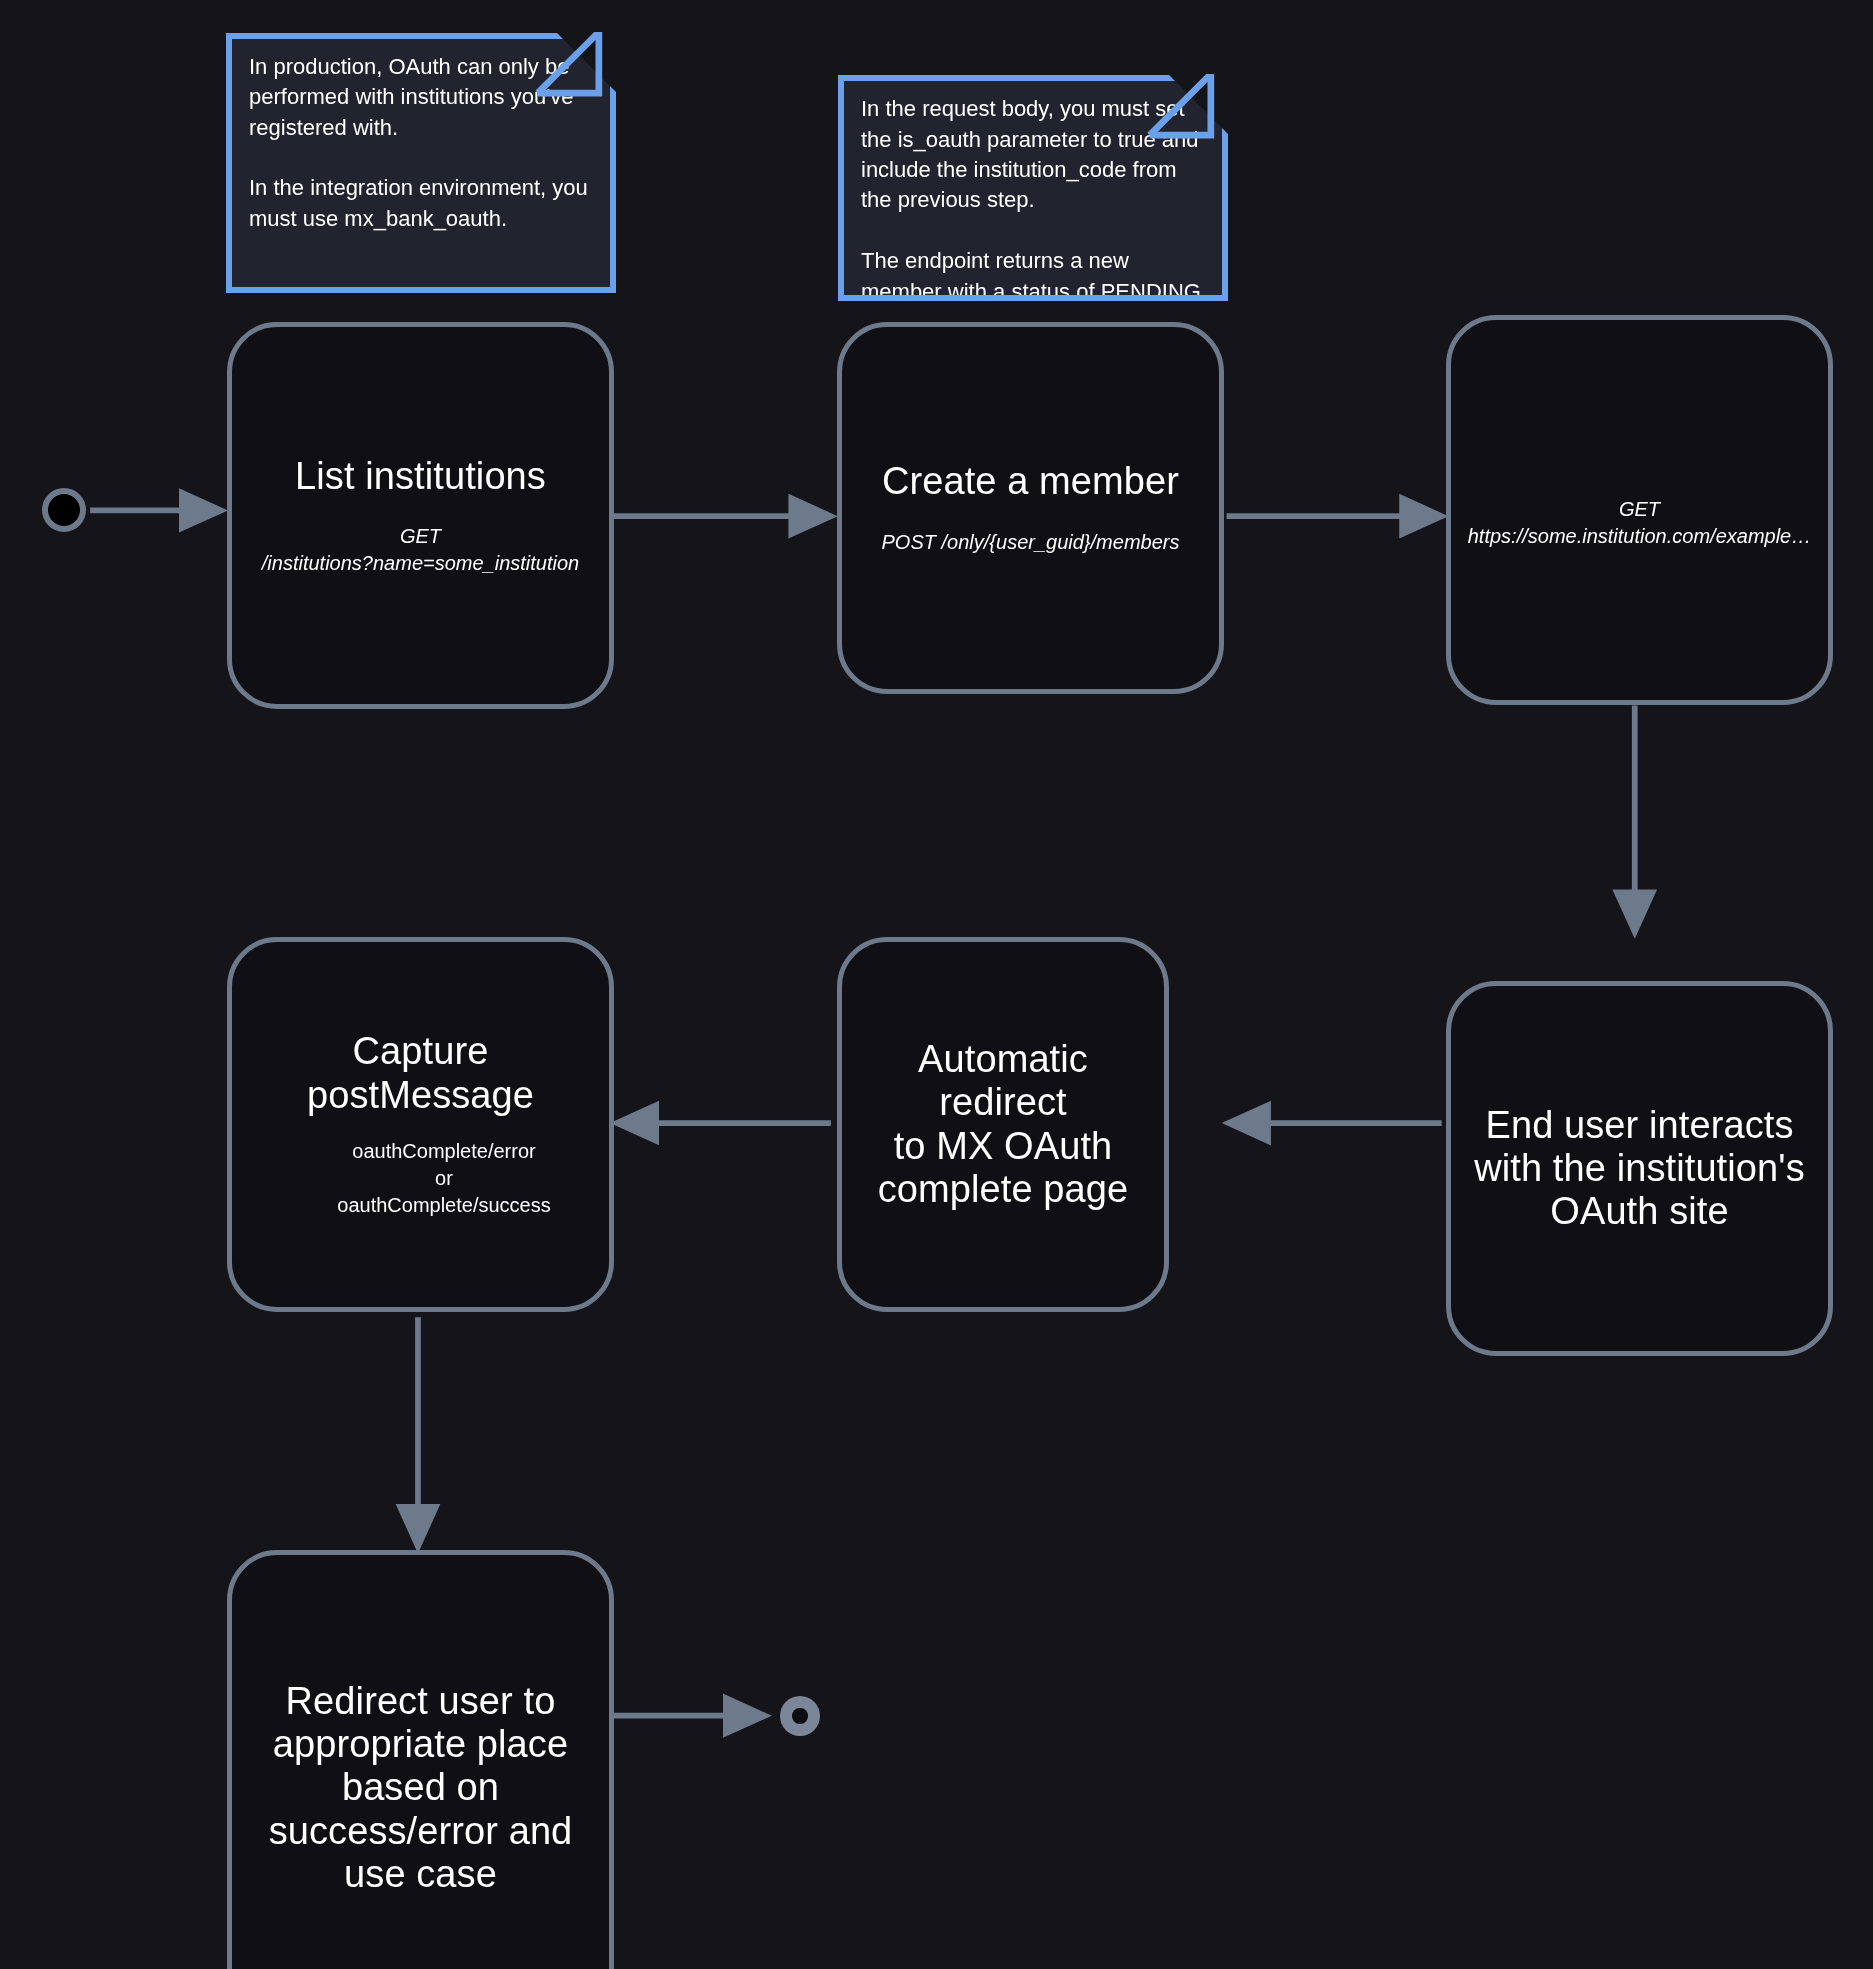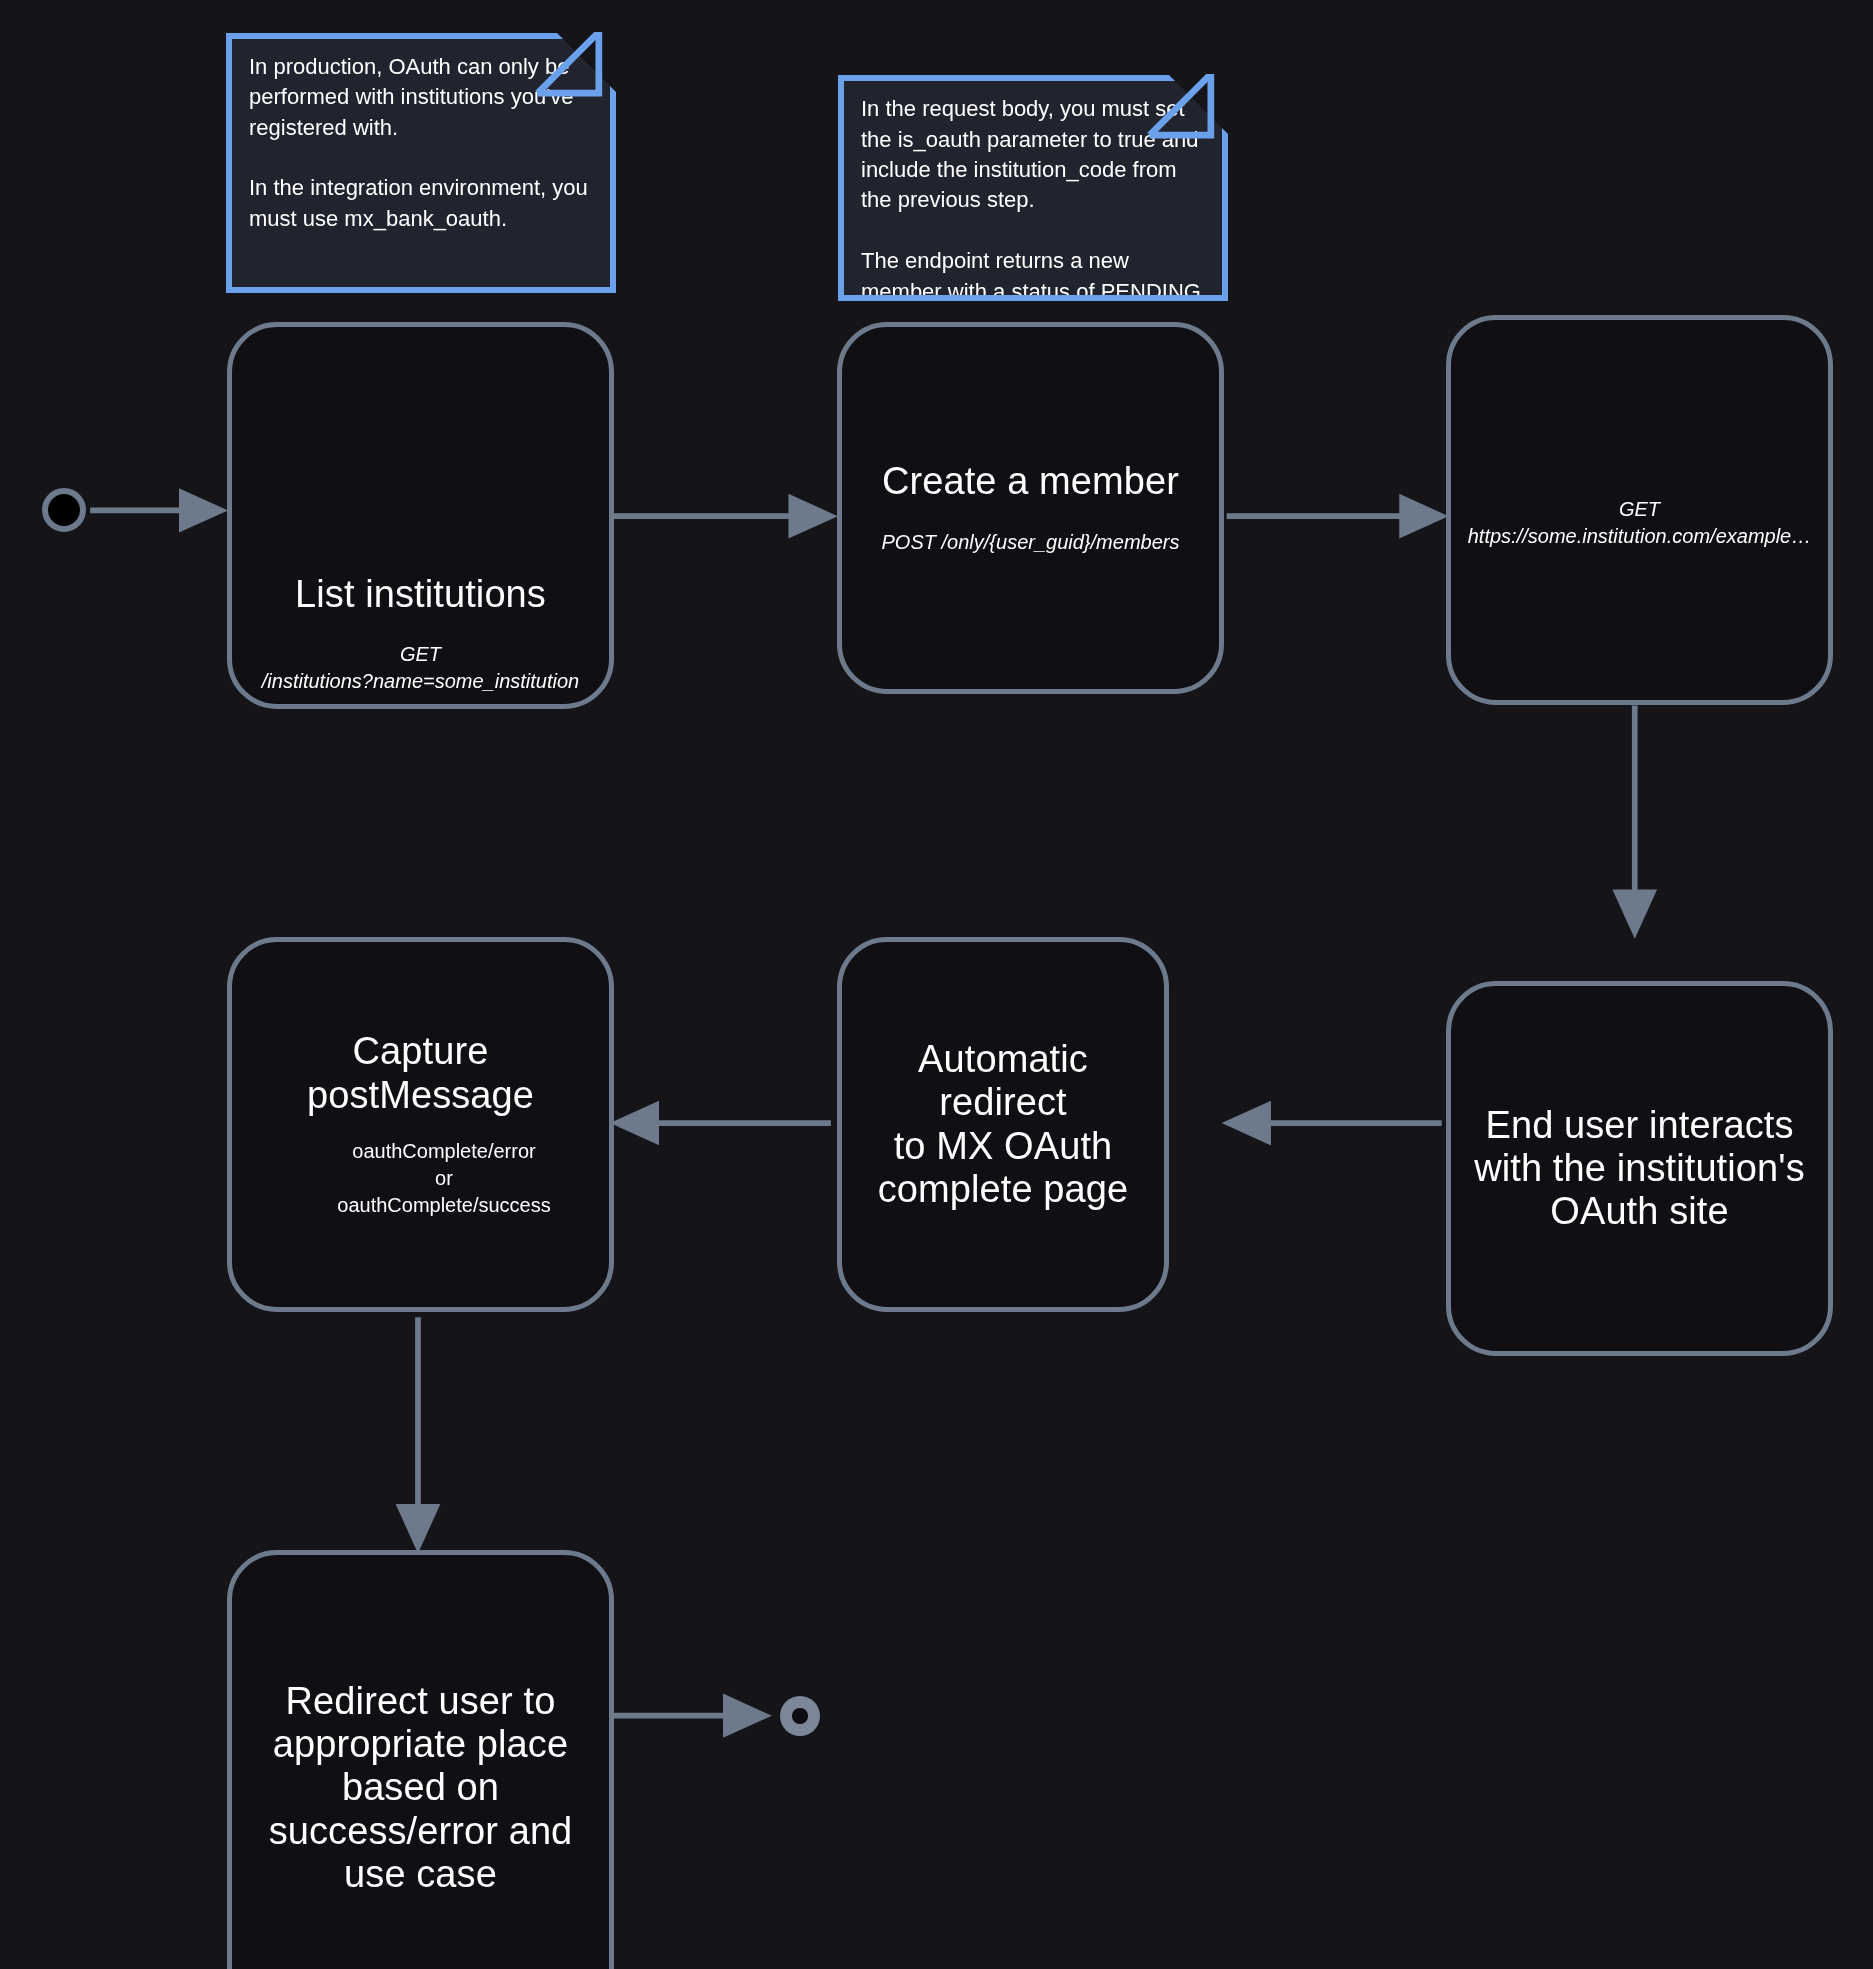--- a/index.html
+++ b/index.html
@@ -174,21 +174,21 @@
 
 The endpoint returns a new member with a status of PENDING and includes a one-time use oauth_window_uri.</div>
   </div>
 
   <div class="start-marker" style="left:42px; top:488px;"></div>
 
   <div class="end-marker" style="left:780px; top:1696px;">
     <div class="dot"></div>
   </div>
 
-  <div class="node" style="left:227px; top:322px; width:387px; height:387px;justify-content:flex-end;">
+  <div class="node" style="left:227px; top:322px; width:387px; height:387px;">
     <div class="node-title">List institutions</div>
     <div class="node-sub italic">GET
 /institutions?name=some_institution</div>
   </div>
 
   <div class="node" style="left:837px; top:322px; width:387px; height:372px;">
     <div class="node-title">Create a member</div>
     <div class="node-sub italic">POST /only/{user_guid}/members</div>
   </div>
 

